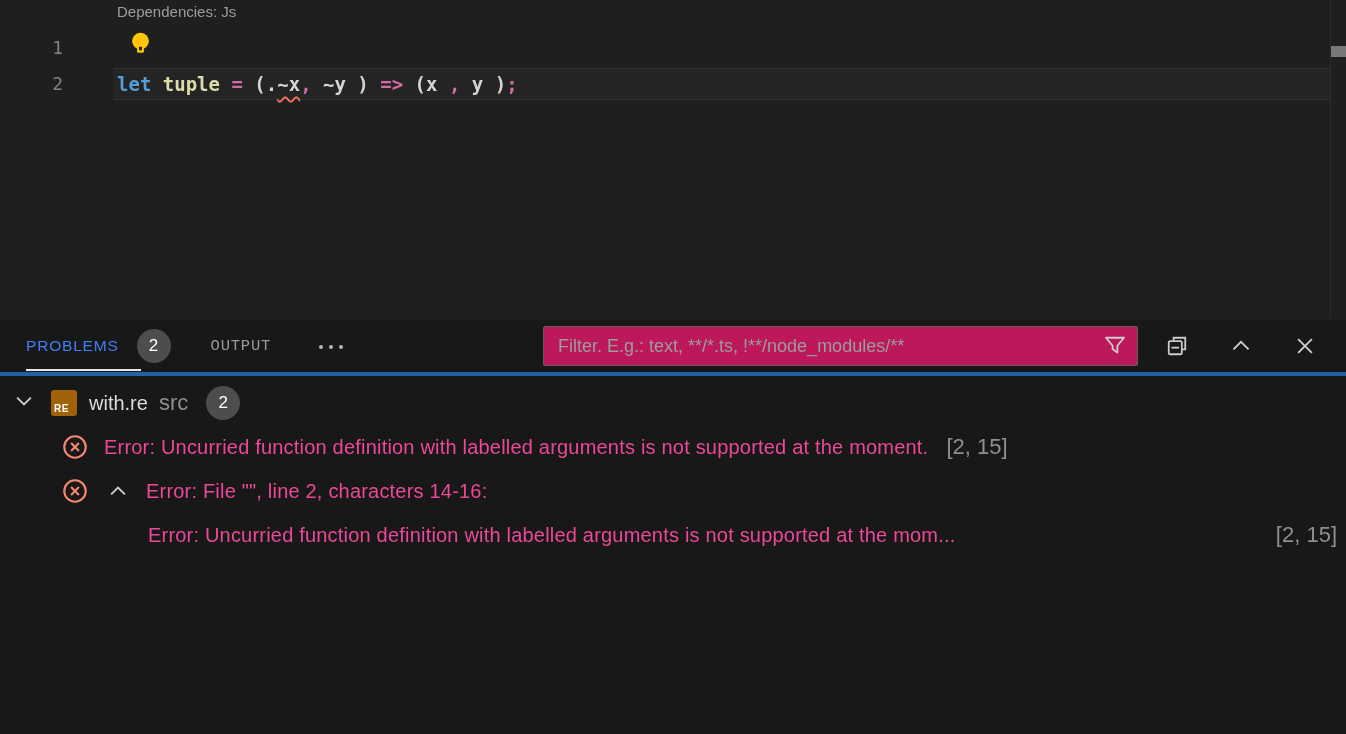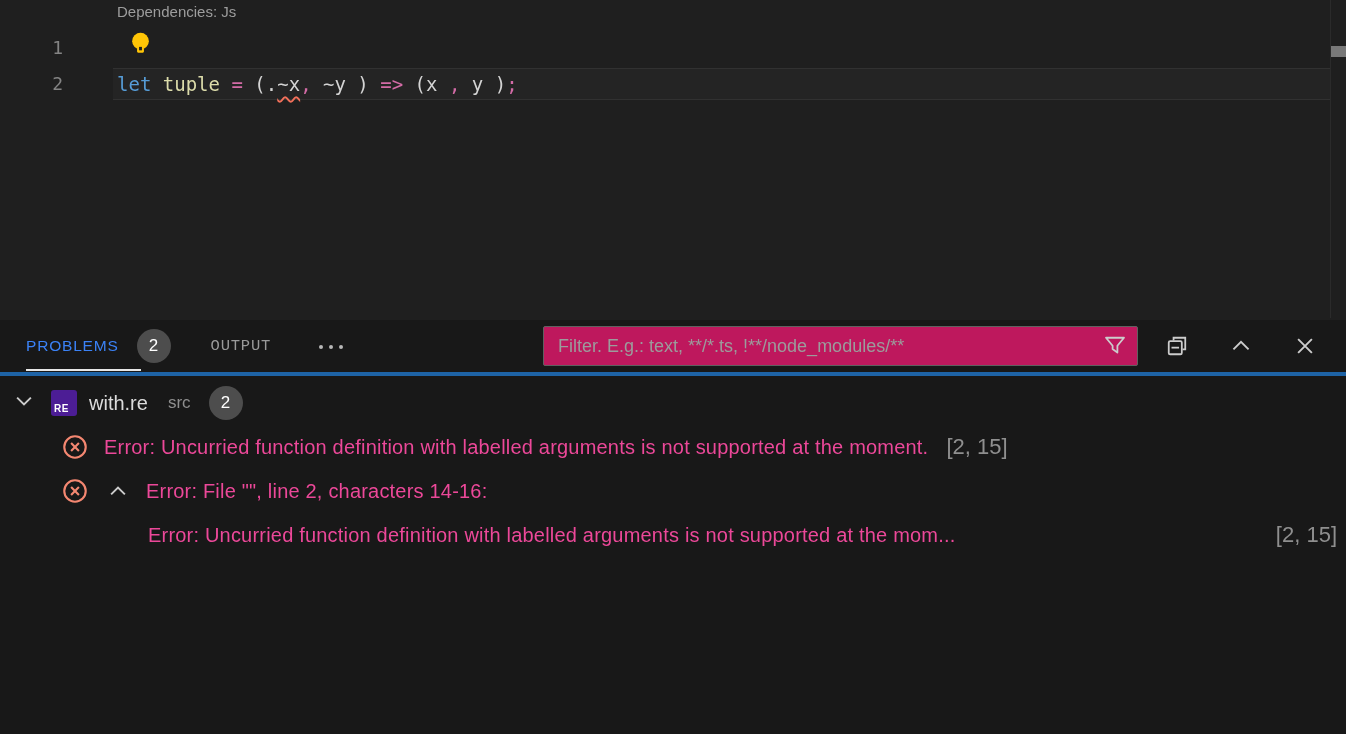--- a/index.html
+++ b/index.html
@@ -11,21 +11,21 @@
   .editor { position:absolute; top:0; left:0; width:1346px; height:342px;
             background:#1f1f1f; border-bottom:2px solid #323232; }
   .codelens { position:absolute; left:117px; top:3px; font-size:15px; color:#9d9d9d; }
   .gutter-num { position:absolute; left:0; width:63px; text-align:right;
                 font-family:"DejaVu Sans Mono", monospace; font-size:18px; color:#848484; }
   .num1 { top:37px; } .num2 { top:73px; }
   .lightbulb { position:absolute; left:129px; top:31px; width:23px; height:26px; cursor:pointer; }
   .current-line { position:absolute; left:113px; top:68px; width:1217px; height:32px;
                   background:#242424; border-top:1px solid #313131; border-bottom:1px solid #313131; }
   .code-line { position:absolute; left:117px; top:68px; height:32px; line-height:32px;
-               font-family:"DejaVu Sans Mono", monospace; font-size:19px; white-space:pre; cursor:text; }
+               font-family:"DejaVu Sans Mono", monospace; font-size:19px; white-space:pre; cursor:text;font-weight:bold; }
   .tok-keyword { color:#569cd6; }
   .tok-entity  { color:#dcdcaa; }
   .tok-operator{ color:#d36ba6; }
   .tok-plain   { color:#d4d4d4; }
   .squiggle { text-decoration:underline wavy #f3705a 2px; text-underline-offset:5px;
               text-decoration-skip-ink:none; }
   .minimap-border { position:absolute; left:1330px; top:0; width:1px; height:318px; background:#2b2b2b; }
   .scroll-marker { position:absolute; left:1331px; top:46px; width:15px; height:11px;
                    background:#797979; cursor:pointer; }
 
@@ -48,26 +48,26 @@
                       color:#cccccc; font-size:18px; font-family:"Liberation Sans", sans-serif; }
   .filter-box input::placeholder { color:#9c9c9c; }
   .funnel { cursor:pointer; display:flex; }
   .header-actions { display:flex; align-items:center; gap:42px; margin-left:28px; margin-right:30px; }
   .action { cursor:pointer; display:flex; }
   .blue-border { height:4px; background:#1e63a6; }
 
   .problems-list { padding-top:5px; }
   .p-row { height:44px; display:flex; align-items:center; cursor:pointer; }
   .file-row { padding-left:13px; }
-  .file-icon { width:26px; height:26px; background:#4c1d95; border-radius:3px; margin-left:16px;
+  .file-icon { width:26px; height:26px; background:#a16207; border-radius:3px; margin-left:16px;
                position:relative; flex:none; }
   .file-icon span { position:absolute; left:3px; bottom:2px; font-size:10px; font-weight:bold;
                     color:#ffffff; letter-spacing:0.5px; }
   .file-name { margin-left:12px; font-size:20px; color:#dcdcdc; }
-  .file-dir { margin-left:20px; font-size:17px; color:#8f8f8f; }
+  .file-dir { margin-left:11px; font-size:22px; color:#8f8f8f; }
   .err-row { padding-left:62px; }
   .err-msg { margin-left:16px; font-size:20px; color:#ec4899; letter-spacing:0.2px; white-space:nowrap; }
   .err-pos { margin-left:18px; font-size:22px; color:#8f8f8f; white-space:nowrap; }
   .cont-row { padding-left:148px; }
   .cont-row .err-msg { margin-left:0; overflow:hidden; }
   .cont-row .err-pos { margin-left:auto; margin-right:9px; }
   .chev-up-inline { margin-left:18px; display:flex; flex:none; }
   .icon-err { flex:none; display:flex; }
 </style>
 </head>

